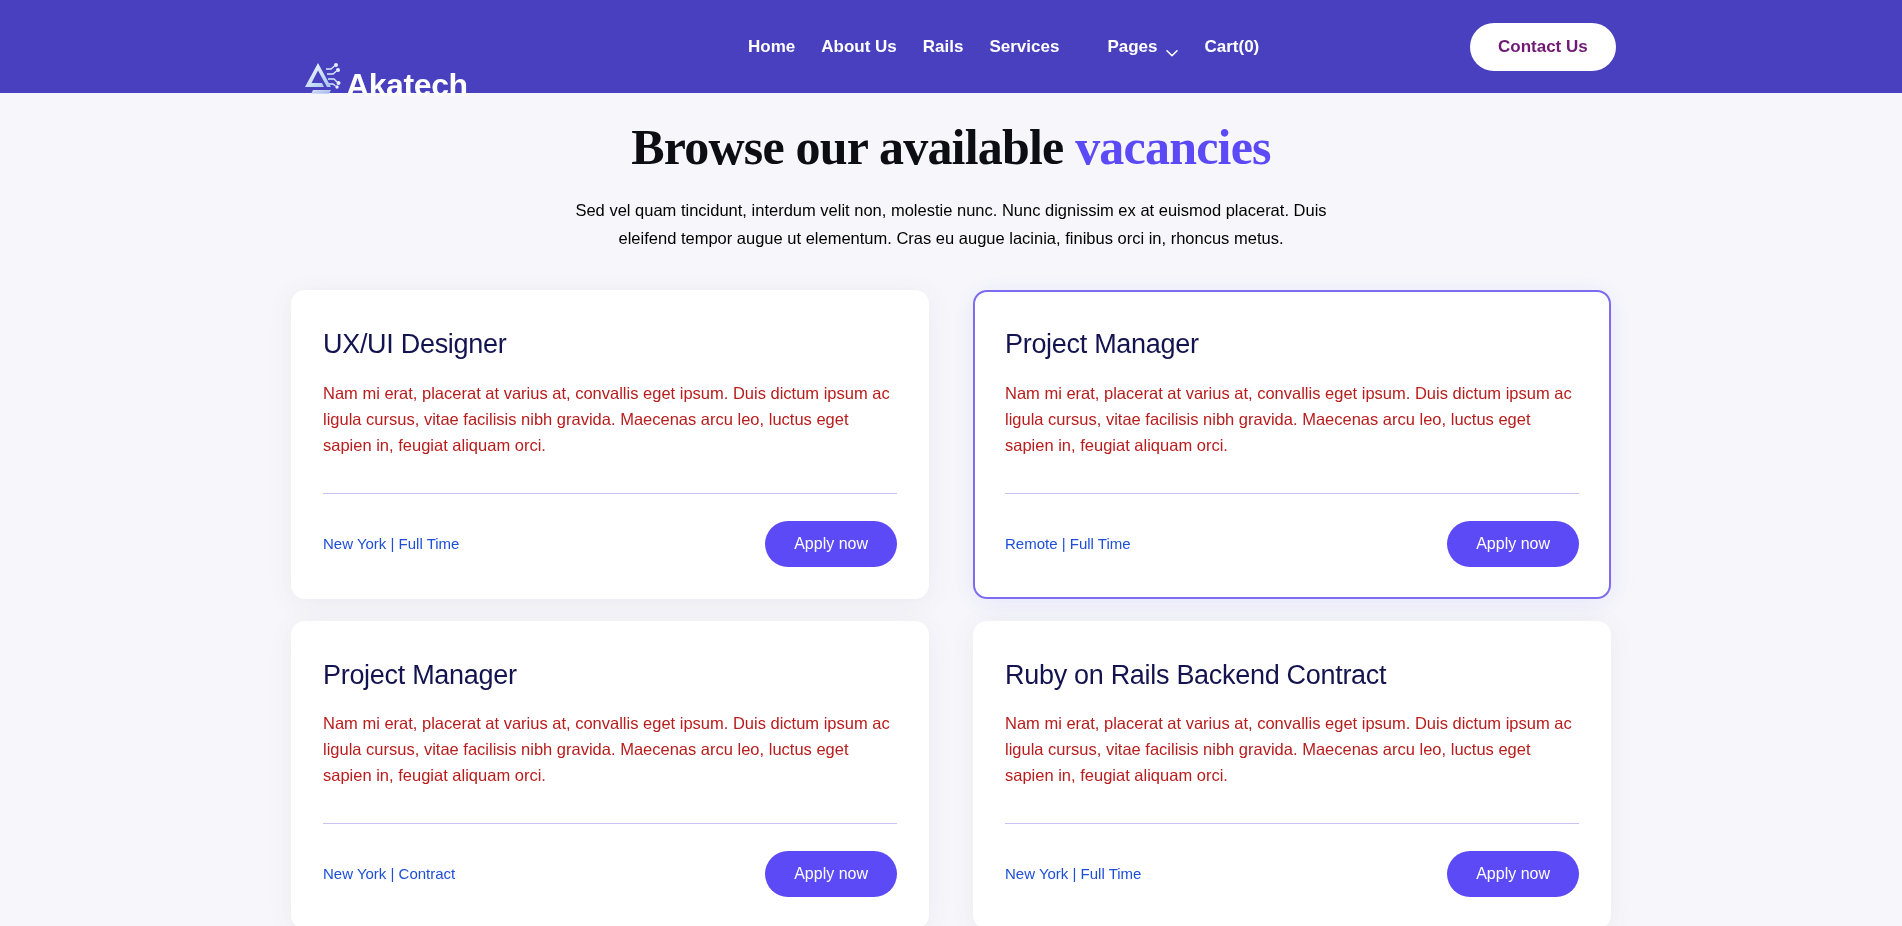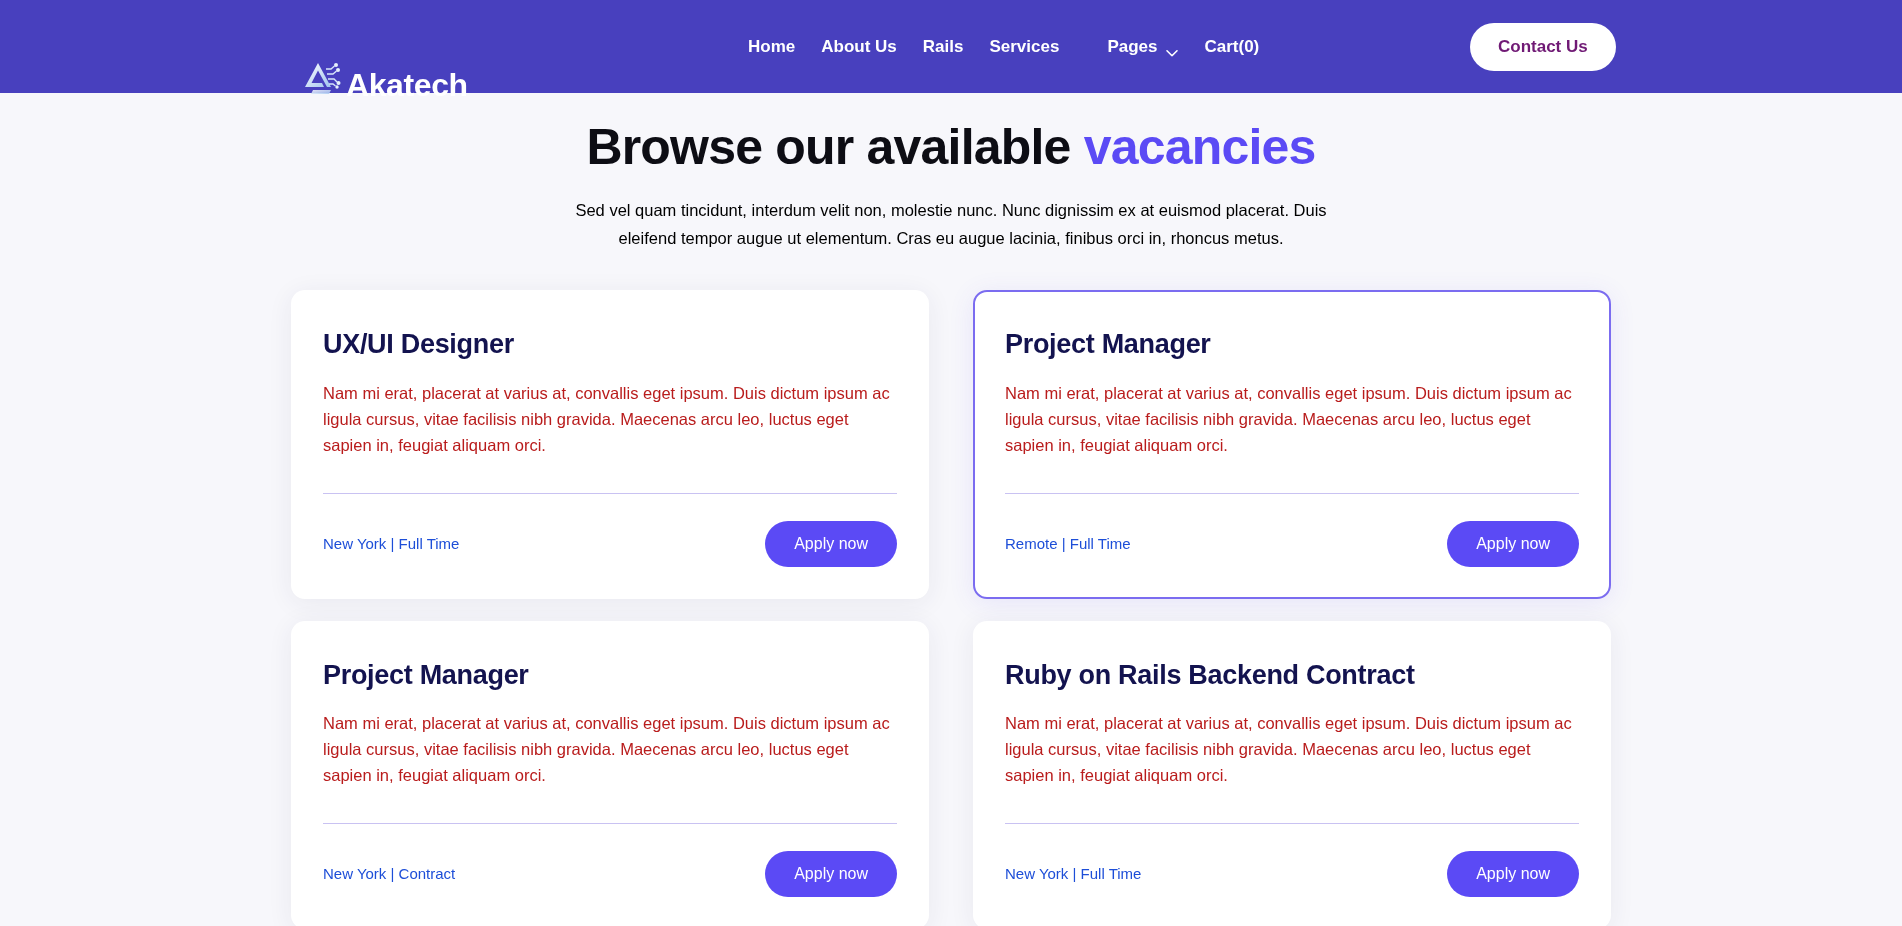--- a/index.html
+++ b/index.html
@@ -110,20 +110,21 @@
     text-align: center;
     padding-top: 24px;
   }
 
   .hero-title {
     font-size: 50px;
     font-weight: bold;
     color: #0d0d14;
     letter-spacing: -0.8px;
     line-height: 1.22;
+    font-family: Liberation Serif, serif;
   }
 
   .hero-title .accent { color: #5b4af5; }
 
   .hero-sub {
     margin: 19px auto 0;
     width: 800px;
     font-size: 16.5px;
     line-height: 1.68;
     color: #000000;
@@ -148,21 +149,21 @@
     position: relative;
   }
 
   .card.highlighted {
     border-color: #7b6cf0;
     box-shadow: 0 4px 26px rgba(90, 70, 240, 0.10);
   }
 
   .card-title {
     font-size: 27px;
-    font-weight: bold;
+    font-weight: normal;
     color: #13134f;
     letter-spacing: -0.3px;
     line-height: 1.2;
     margin-bottom: 19px;
   }
 
   .card-desc {
     font-size: 16.5px;
     line-height: 1.59;
     color: #b91c1c;

